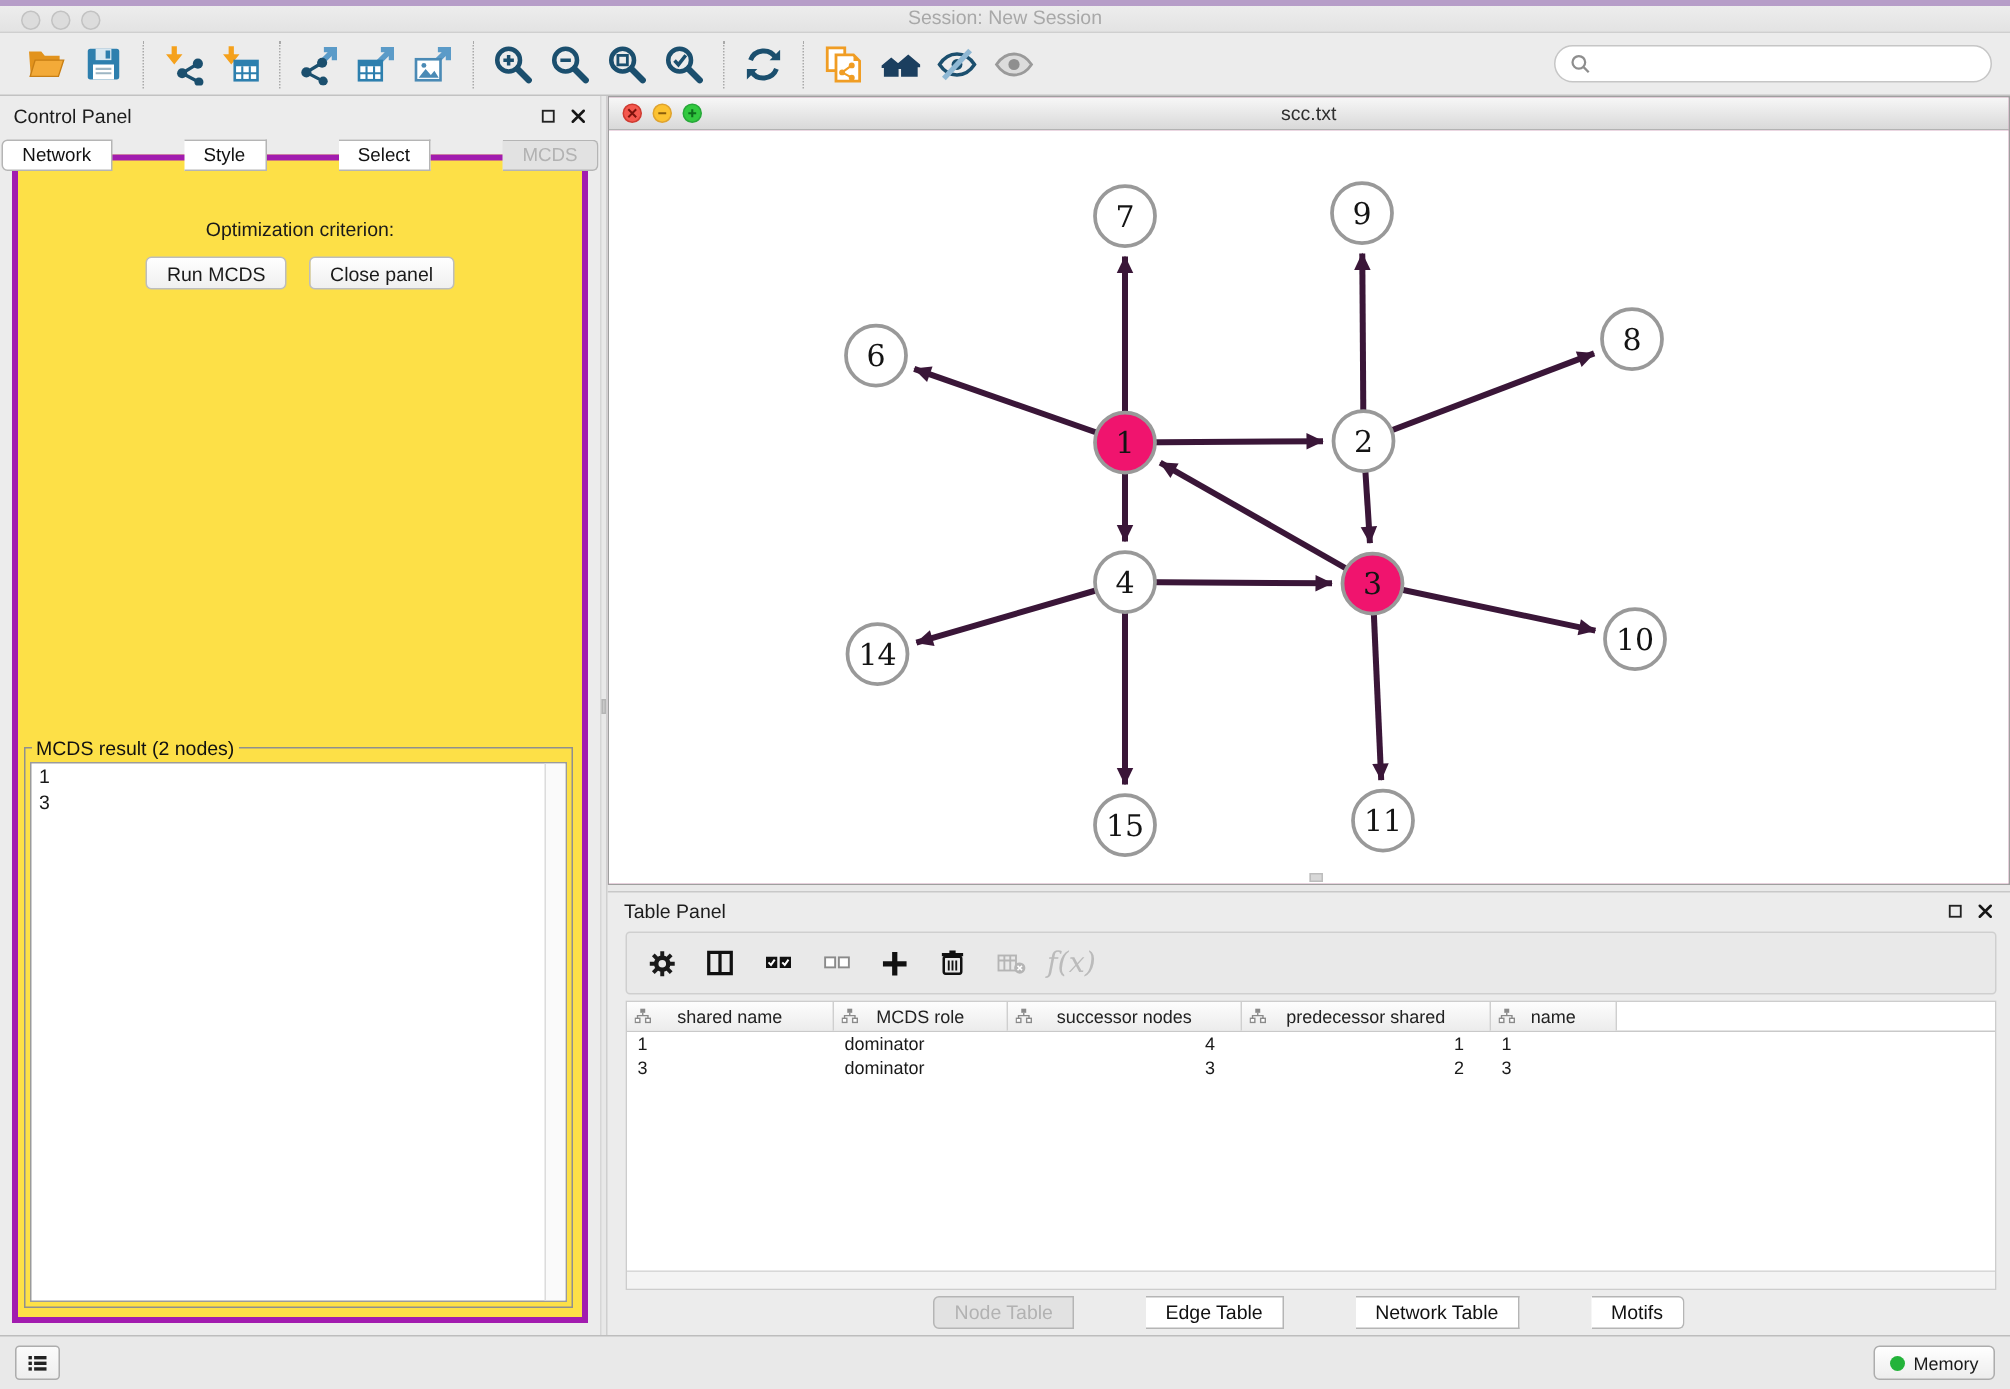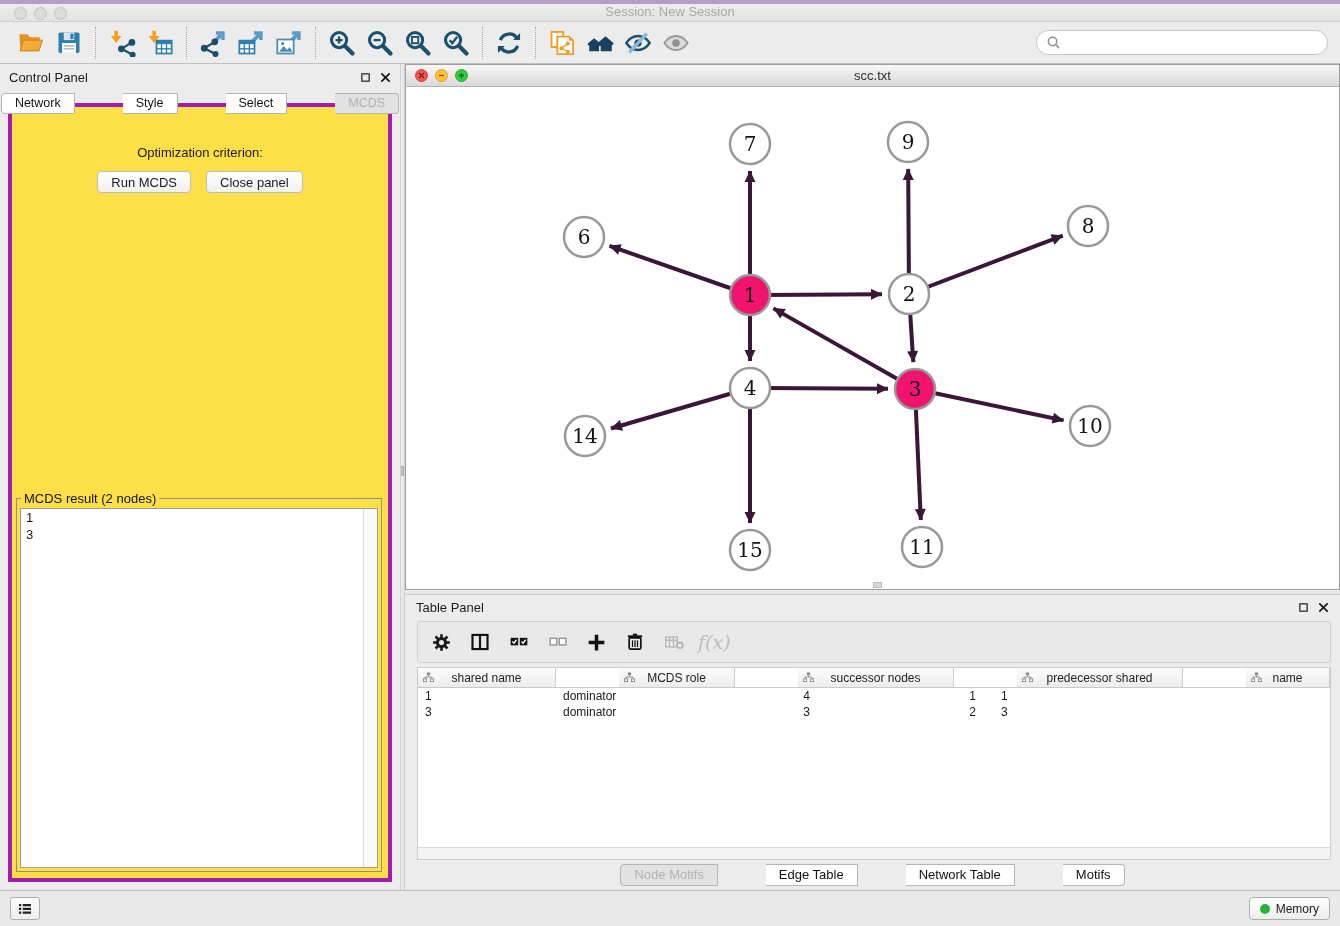--- a/index.html
+++ b/index.html
@@ -63,21 +63,21 @@
   .nw-grip { position:absolute; bottom:1px; left:50%; width:9px; height:6px; background:#d8d8d8; border:1px solid #bdbdbd; }
 
   .h-divider { height:4px; background:#e9e9e9; }
 
   
   .table-panel { flex:1; background:#ececec; border-top:1px solid #c8c8c8; display:flex; flex-direction:column; }
   .tp-header { height:25px; display:flex; align-items:center; padding:0 11px; }
   .tp-toolbar { margin:1px 9px 0 12px; height:42px; border:1px solid #cfcfcf; border-radius:3px; background:#e9e9e9; display:flex; align-items:center; padding:0 13px; gap:17px; flex:0 0 auto; }
   .fx-label { font-family:"DejaVu Serif","Liberation Serif",serif; font-style:italic; font-size:19px; color:#bbbbbb; margin-left:-4px; }
   .tp-tablewrap { margin:4px 9px 0 12px; flex:1; background:#fff; border:1px solid #cdcdcd; position:relative; overflow:hidden; }
-  .thead { display:flex; height:20px; border-bottom:1px solid #c9c9c9;justify-content:space-between; }
+  .thead { display:flex; height:20px; border-bottom:1px solid #c9c9c9; }
   .th { position:relative; background:linear-gradient(#fdfdfd,#ececec); border-right:1px solid #cfcfcf; display:flex; align-items:center; justify-content:center; font-size:12px; color:#222; }
   .th .tree { position:absolute; left:5px; top:4px; }
   .trow { display:flex; height:16px; }
   .td { font-size:12px; line-height:16px; white-space:nowrap; overflow:hidden; }
   .td.left { text-align:left; padding-left:7px; }
   .td.right { text-align:right; padding-right:18px; }
   .tp-hscroll { position:absolute; bottom:0; left:0; right:0; height:12px; background:#f4f4f4; border-top:1px solid #d8d8d8; }
   .tp-tabs { height:30px; display:flex; align-items:center; justify-content:center; flex:0 0 auto; }
   .tp-tabs .tab { height:22px; line-height:20px; font-size:13px; }
 
@@ -535,21 +535,21 @@
               <div class="td left" style="width: 116px;">dominator</div>
               <div class="td right" style="width: 156px;">3</div>
               <div class="td right" style="width: 166px;">2</div>
               <div class="td left" style="width: 84px;">3</div>
             </div>
           </div>
         <div class="tp-hscroll"></div>
       </div>
       <div class="tp-tabs">
         <div class="seg" id="tp-tabs">
-            <div class="tab selected">Node Motifs</div>
+            <div class="tab selected">Node Table</div>
             <div class="tab">Edge Table</div>
             <div class="tab">Network Table</div>
             <div class="tab">Motifs</div>
           </div>
       </div>
     </div>
 
   </div>
 </div>
 

